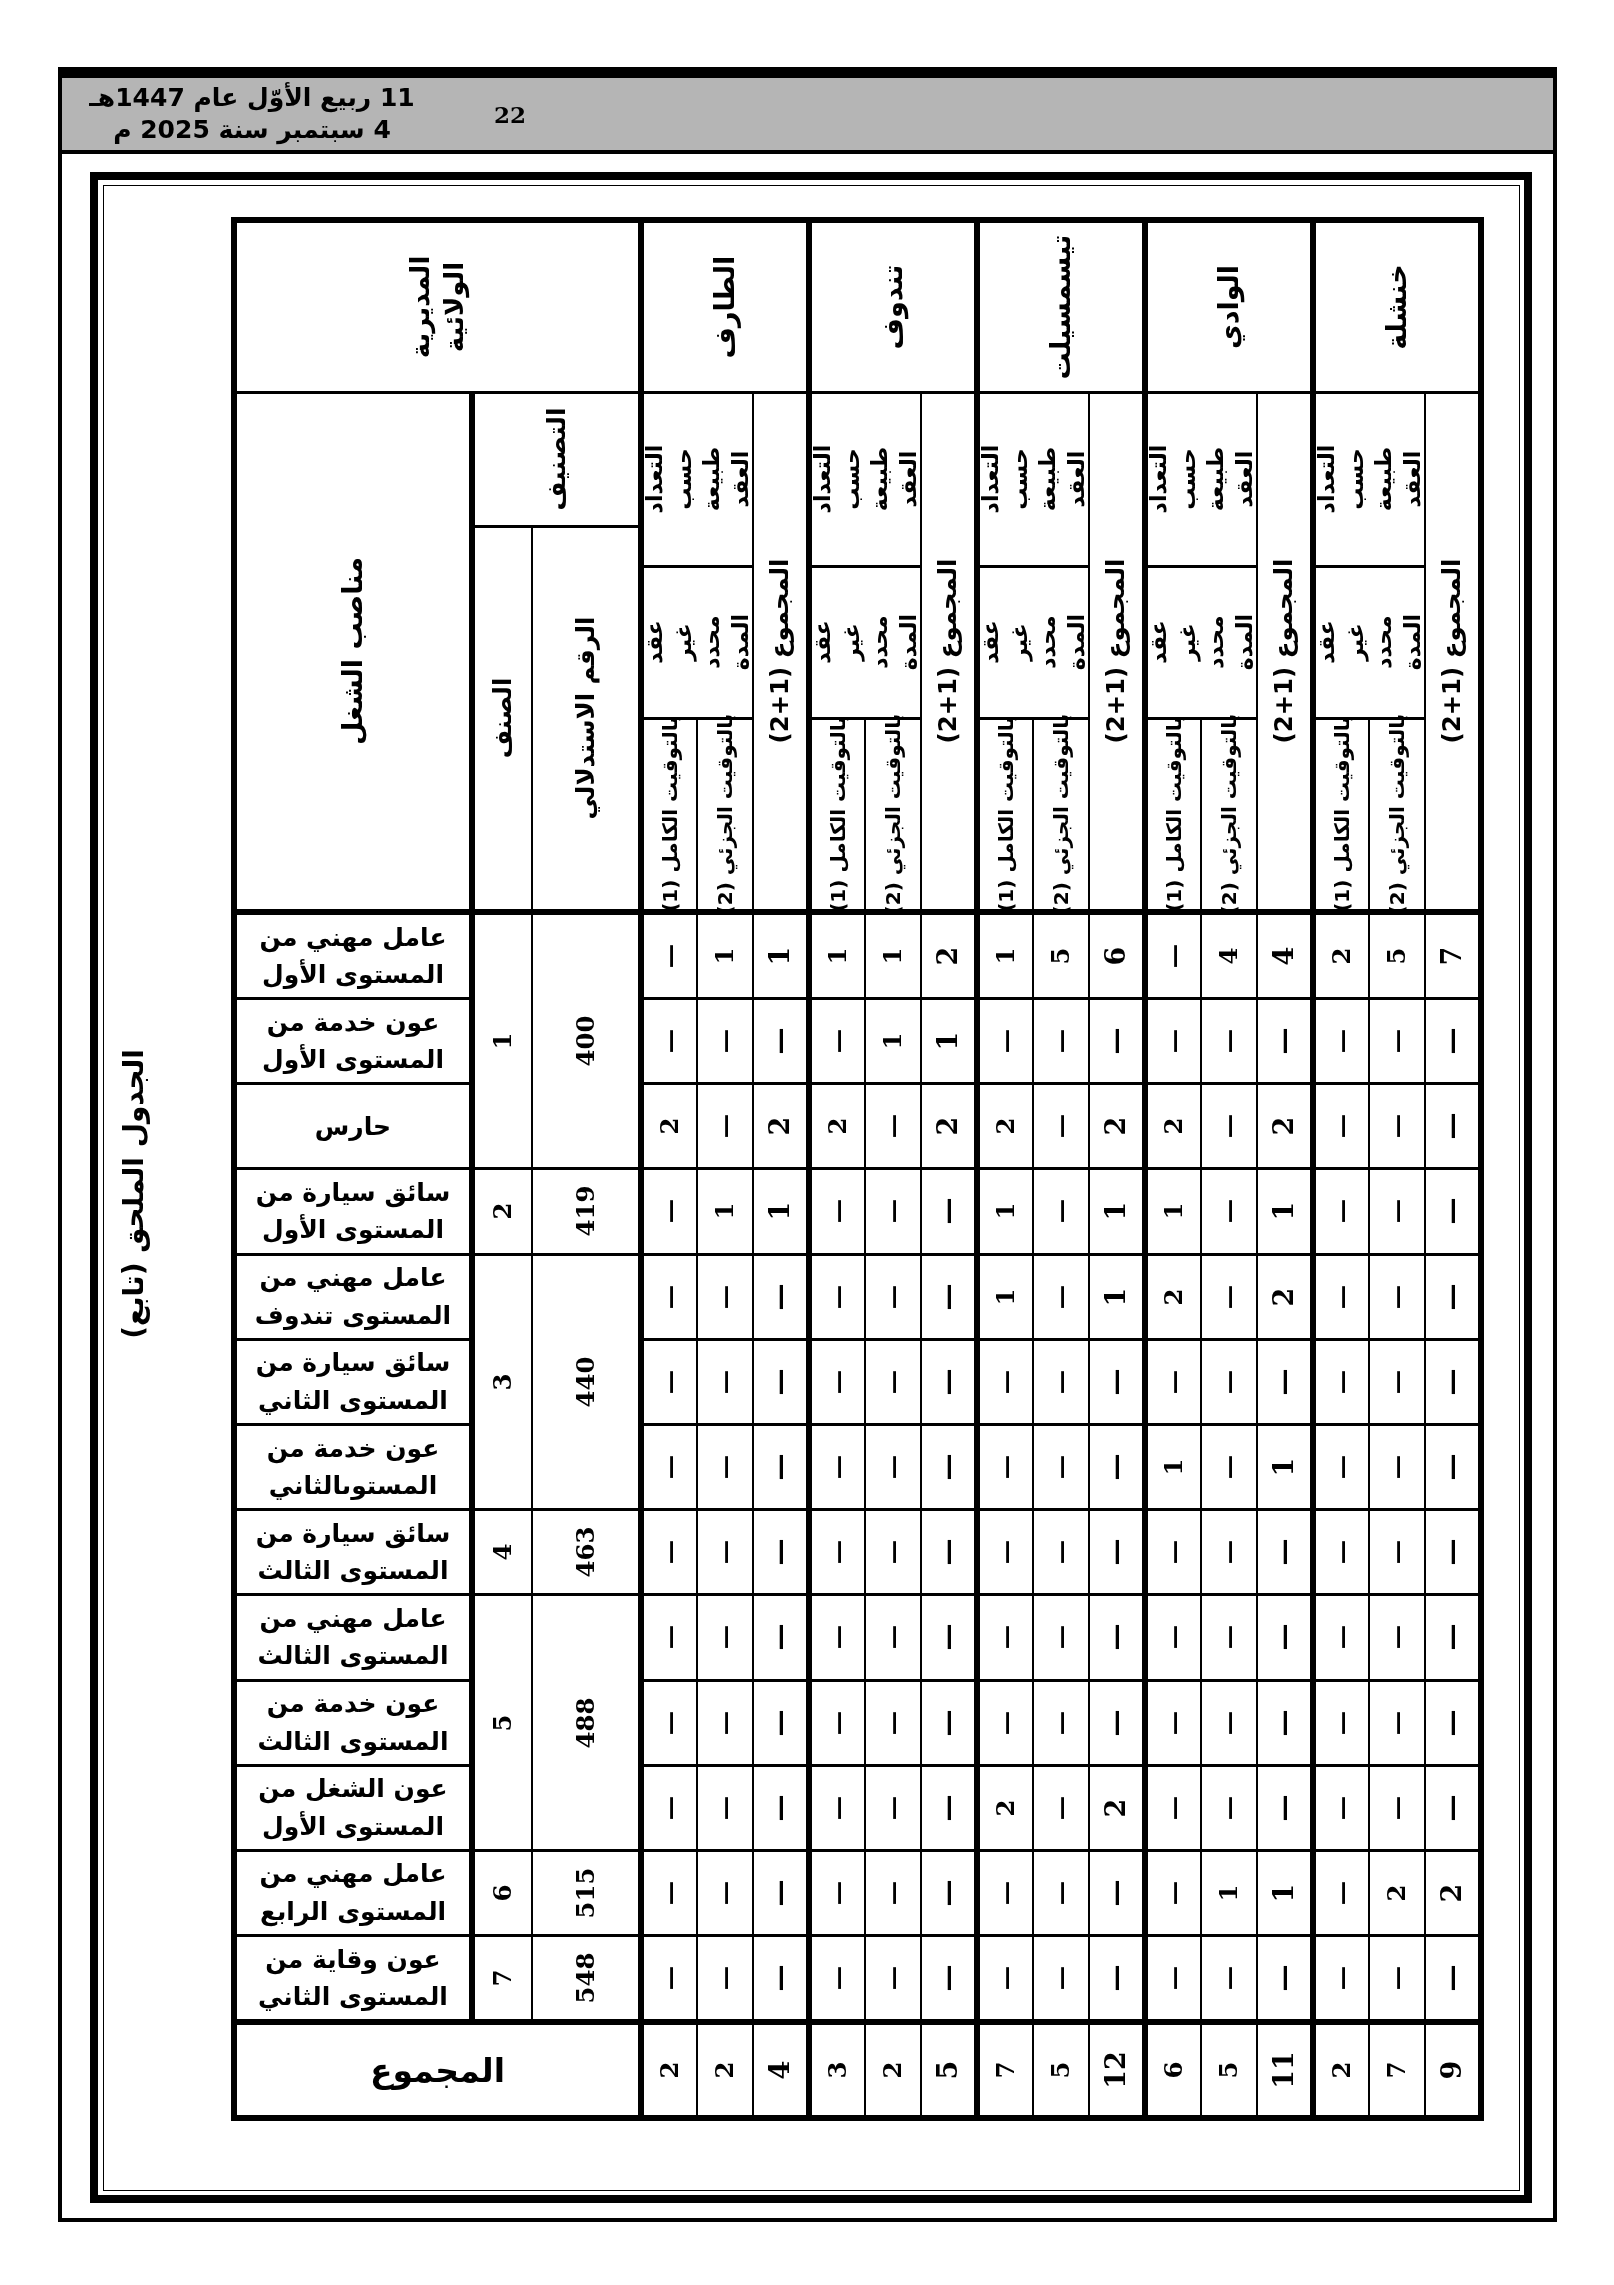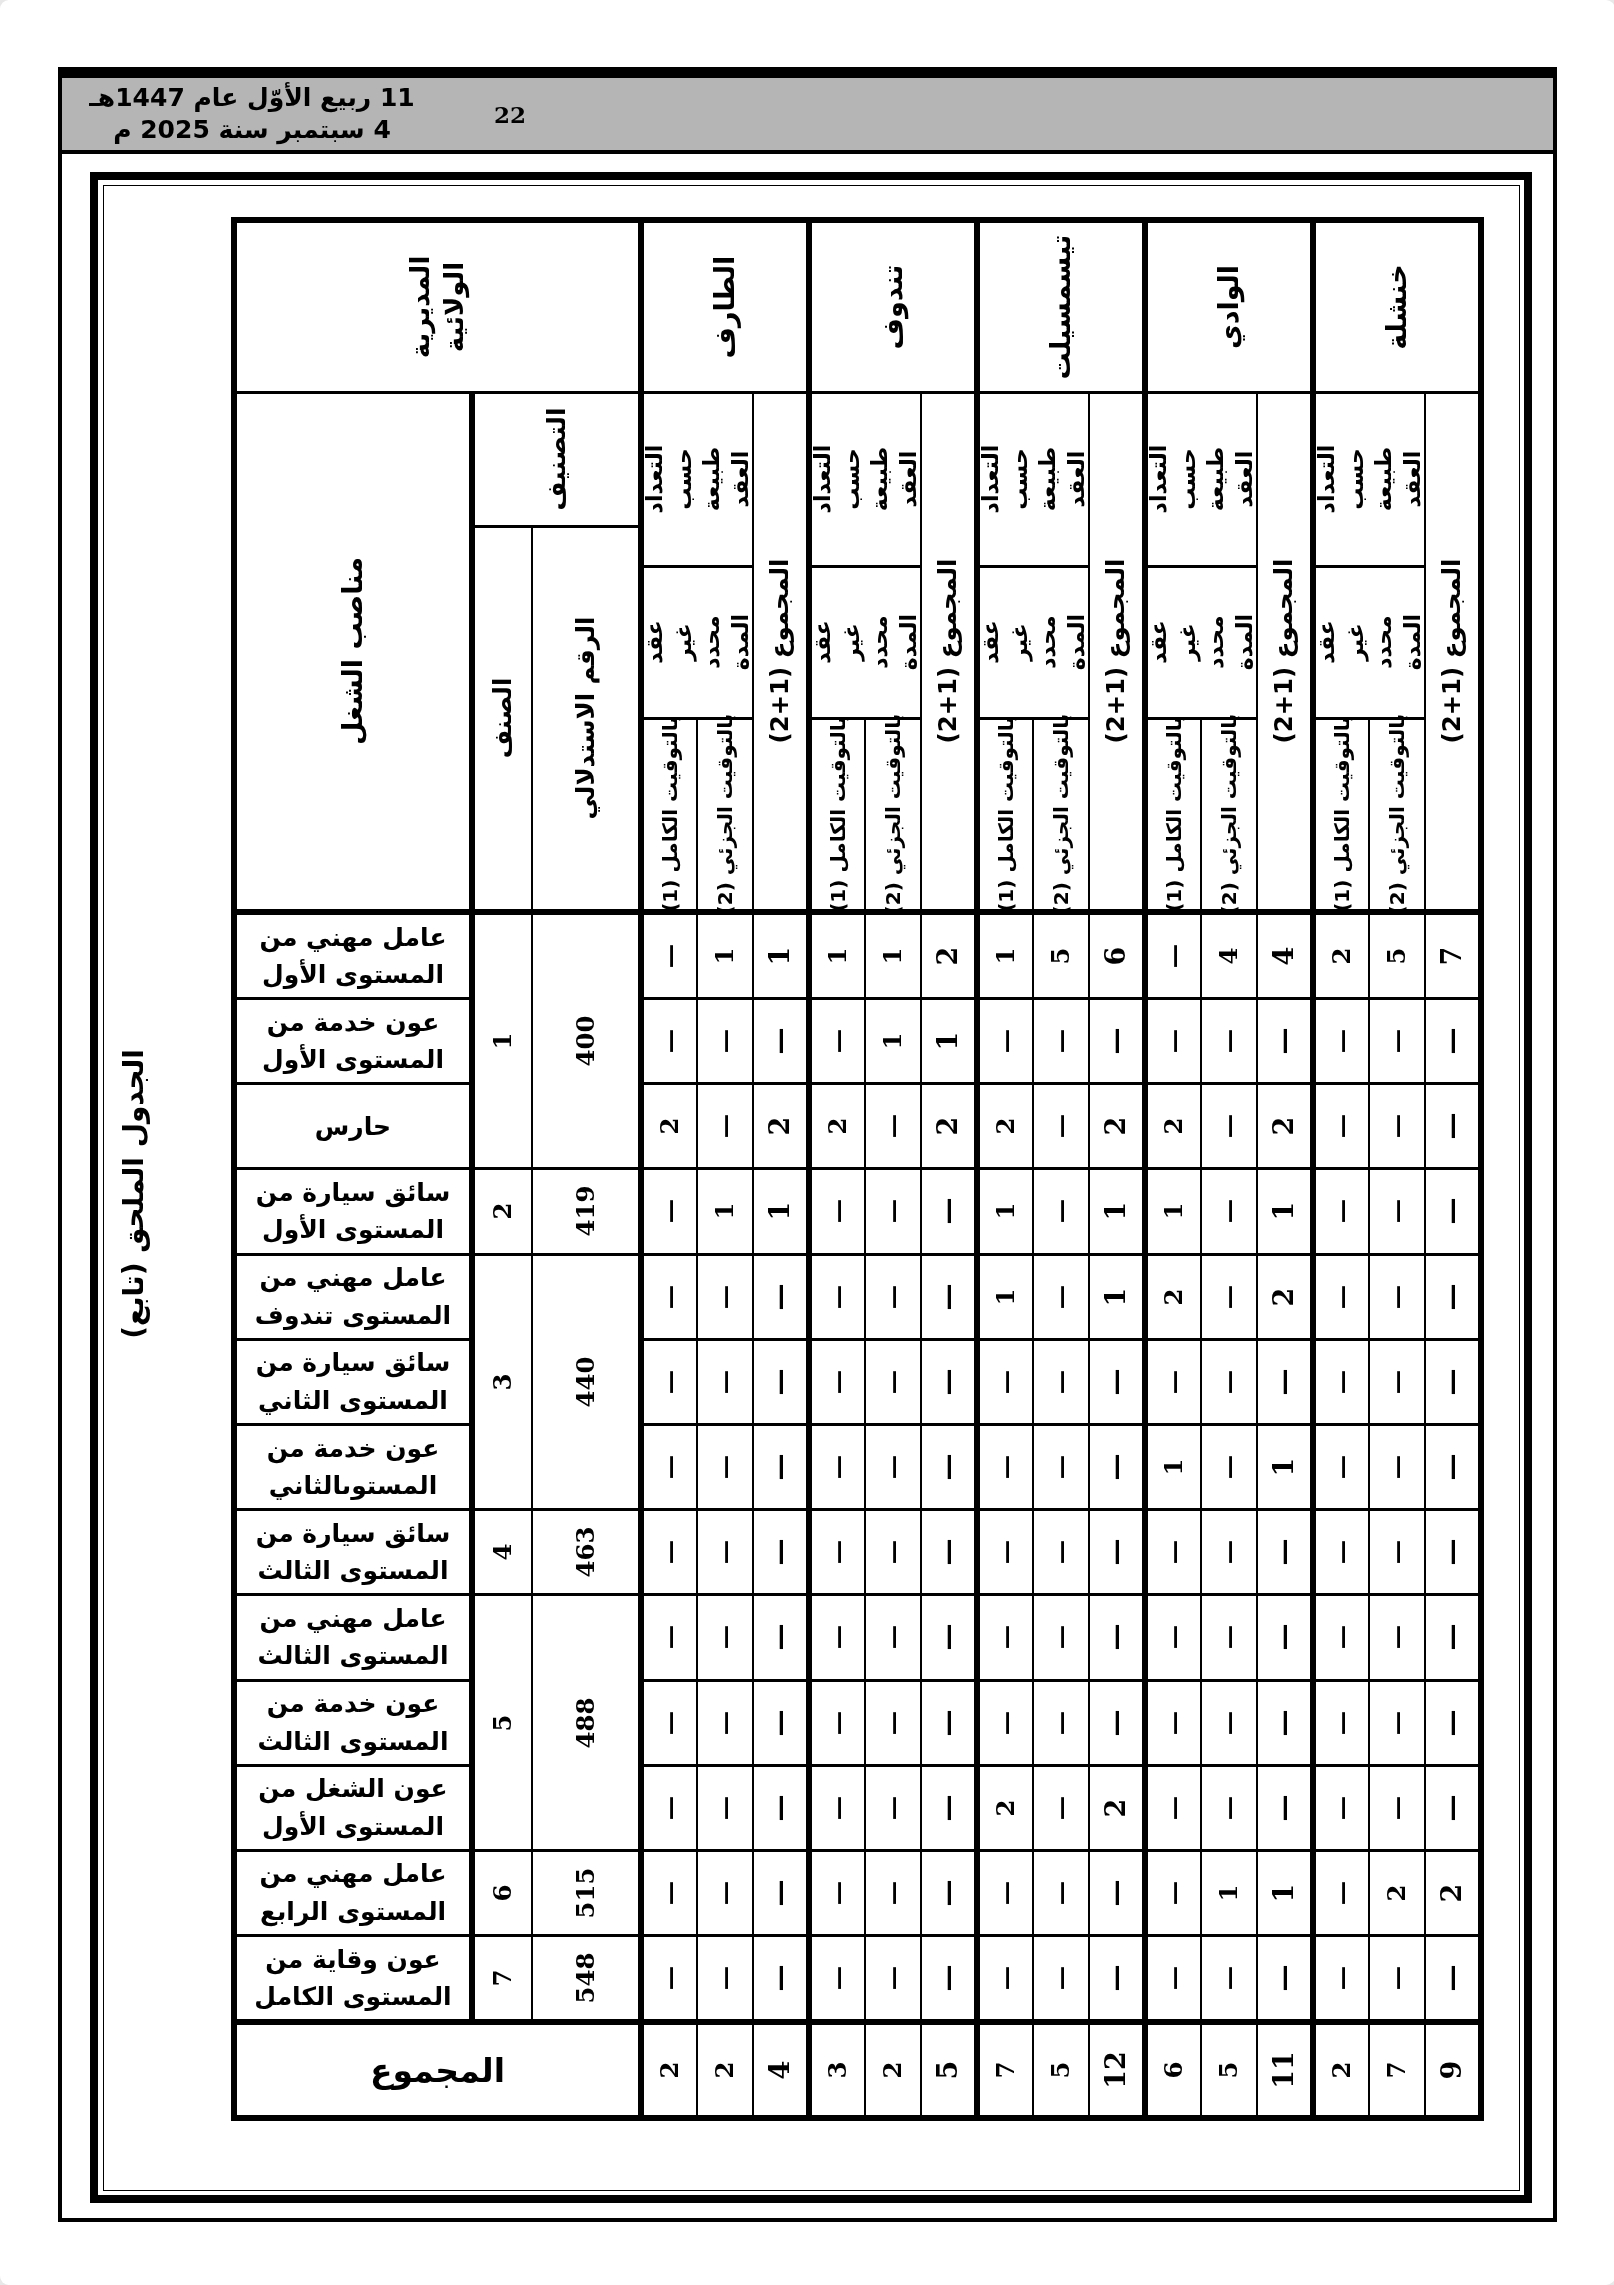--- a/index.html
+++ b/index.html
@@ -1,17 +1,17 @@
 <!DOCTYPE html>
 <html lang="ar" style="font-size:14.5px"><head>
 <meta charset="utf-8">
 <style>
   * { margin:0; padding:0; box-sizing:border-box; }
   body { background:#e8e8e8; font-family:"DejaVu Sans", sans-serif; }
-  .page { position:relative; width:1615px; height:2285px; background:#ffffff; overflow:hidden;border-radius:9px; }
+  .page { position:relative; width:1615px; height:2285px; background:#ffffff; overflow:hidden; }
 
   
   .band { position:absolute; left:58px; top:67px; width:1499px; height:87px;
           background:#b5b5b5; border:4.5px solid #000; border-top-width:11px;
           display:flex; align-items:center; direction:ltr; }
   .band-dates { width:380px; text-align:center; direction:rtl; font-weight:bold;
                 font-size:25px; line-height:1.3; color:#000; }
   .band-title { flex:1; text-align:center; direction:rtl; font-weight:bold;
                 font-size:28px; color:#000; }
   .band-page  { width:136px; text-align:center; direction:ltr; font-weight:bold;
@@ -829,21 +829,21 @@
               <span class="v num">—</span>
             </td>
             <td>
               <span class="v num">2</span>
             </td>
             <td>
               <span class="v num sumv">2</span>
             </td>
           </tr>
           <tr>
-            <td class="lbl">عون وقاية من المستوى الكامل</td>
+            <td class="lbl">عون وقاية من المستوى الثاني</td>
             <td rowspan="1" class="bL">
               <span class="v num">7</span>
             </td>
             <td rowspan="1">
               <span class="v num">548</span>
             </td>
             <td class="bL">
               <span class="v num">—</span>
             </td>
             <td>

